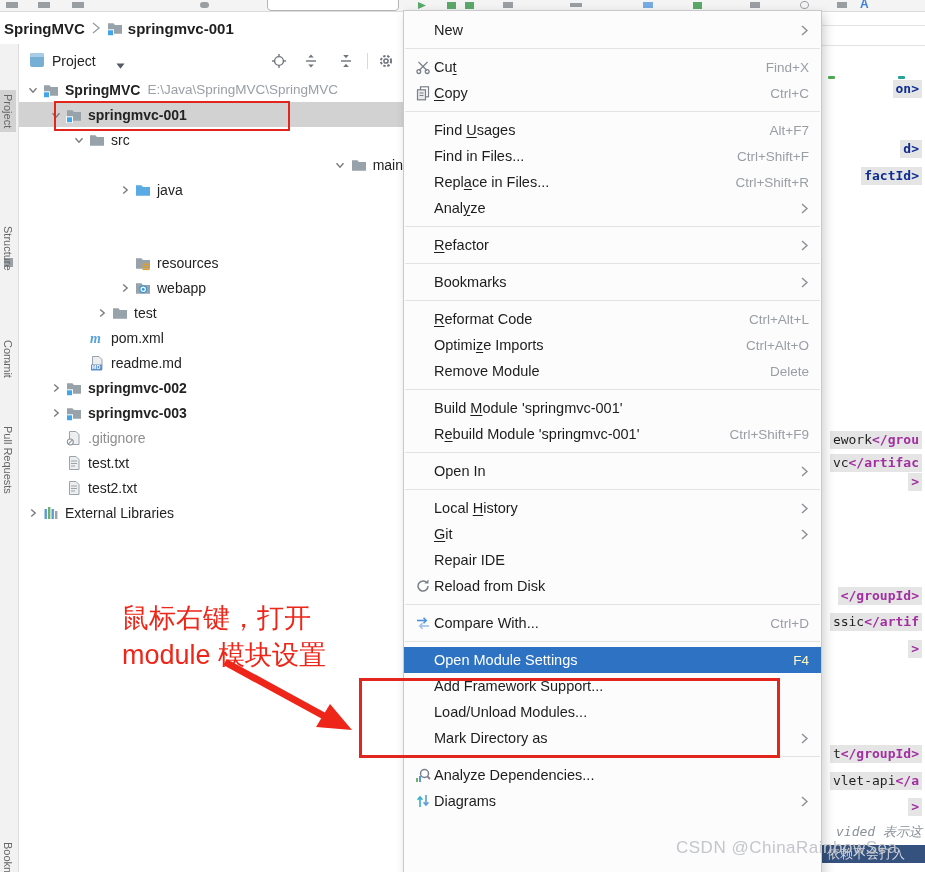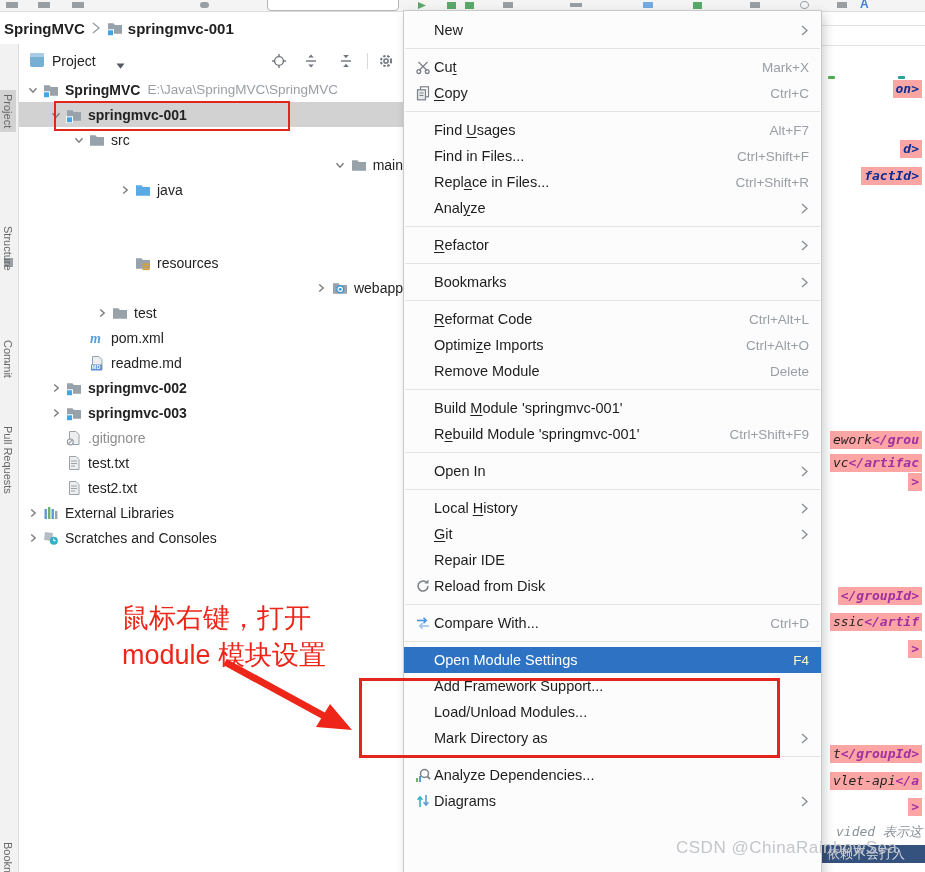--- a/index.html
+++ b/index.html
@@ -58,21 +58,21 @@
   .mi-sub{margin-left:auto;display:flex;align-items:center;}
   .menu-item.selected{background:#2e72c4;color:#fff;}
   .menu-item.selected .mi-short{color:#fef9c3;}
   .menu-sep{height:1px;background:#e3e3e3;margin:5px 1px;}
   .ul{text-decoration:underline;text-underline-offset:2px;}
 
   
   .editor{position:absolute;left:822px;top:12px;width:103px;height:860px;background:#fff;z-index:5;
           font-family:"DejaVu Sans Mono","Liberation Mono",monospace;}
   .ed-line{position:absolute;right:3px;height:18px;line-height:18px;font-size:13px;white-space:pre;}
-  .ed-line.hl{background:#fca5a5;padding:0 3px;font-style:italic;}
+  .ed-line.hl{background:#e5e5e5;padding:0 3px;}
   .ed-line.sel{left:0;right:0;background:#35517e;padding:0 0 0 5px;}
   .ed-rule{position:absolute;left:0;width:103px;height:1px;background:#e3e3e3;}
   .ed-mark{position:absolute;height:3px;width:7px;border-radius:1px;}
 
   
   .wm{position:absolute;left:676px;top:838px;font-size:17px;color:#c3c6ca;z-index:60;letter-spacing:.5px;}
   .redbox{position:absolute;border:2px solid #e3261d;z-index:70;pointer-events:none;}
   .redbox.thick{border-width:3px;}
   .note{position:absolute;left:122px;top:600px;font-size:27px;line-height:37px;color:#ee2619;z-index:70;}
   .arrow-svg{position:absolute;left:0;top:0;z-index:68;pointer-events:none;}
@@ -245,21 +245,21 @@
               <path fill="#98a2ab" d="M1 3.2h5.4l1.5 1.9H15v8.7H1z"></path>
               <g fill="#d8a038">
                 <rect x="7.5" y="8.4" width="7" height="1.7"></rect>
                 <rect x="7.5" y="10.9" width="7" height="1.7"></rect>
                 <rect x="7.5" y="13.4" width="7" height="1.7"></rect>
               </g>
             </svg>
           </span>
           <span class="tr-label">resources</span>
         </div>
-        <div class="tree-row" style="padding-left: 95px; justify-content: flex-end;">
+        <div class="tree-row" style="padding-left: 95px;">
           <span class="tr-chev">
             <svg width="14" height="14" viewBox="0 0 16 16">
               <polyline points="6,4 10.5,8 6,12" fill="none" stroke="#7b7b7b" stroke-width="1.6"></polyline>
             </svg>
           </span>
           <span class="tr-ico">
             <svg width="16" height="16" viewBox="0 0 16 16">
               <path fill="#98a2ab" d="M1 3.2h5.4l1.5 1.9H15v8.7H1z"></path>
               <circle cx="8.2" cy="9.3" r="3.4" fill="#eef6fb" stroke="#3e96d2" stroke-width="1.2"></circle>
               <circle cx="8.2" cy="9.3" r="1.4" fill="#3e96d2"></circle>
@@ -375,38 +375,20 @@
           </span>
           <span class="tr-ico">
             <svg width="16" height="16" viewBox="0 0 16 16">
               <rect x="1.5" y="4" width="2.4" height="10" fill="#5b9bd5"></rect>
               <rect x="5" y="2" width="2.4" height="12" fill="#6fb06f"></rect>
               <rect x="8.5" y="4" width="2.4" height="10" fill="#5b9bd5"></rect>
               <rect x="12" y="6" width="2.4" height="8" fill="#9aa2aa"></rect>
             </svg>
           </span>
           <span class="tr-label">External Libraries</span>
-        </div>
-        <div class="tree-row" style="padding-left: 3px;">
-          <span class="tr-chev">
-            <svg width="14" height="14" viewBox="0 0 16 16">
-              <polyline points="6,4 10.5,8 6,12" fill="none" stroke="#7b7b7b" stroke-width="1.6"></polyline>
-            </svg>
-          </span>
-          <span class="tr-ico">
-            <svg width="16" height="16" viewBox="0 0 16 16">
-              <path d="M2 2l8 1-1 8-8-1z" fill="#b6bcc2"></path>
-              <circle cx="10.8" cy="10.8" r="4" fill="#2fb0c7"></circle>
-              <g stroke="#fff" stroke-width="1.1">
-                <line x1="10.8" y1="10.8" x2="10.8" y2="8.6"></line>
-                <line x1="10.8" y1="10.8" x2="12.6" y2="10.8"></line>
-              </g>
-            </svg>
-          </span>
-          <span class="tr-label">Scratches and Consoles</span>
         </div>
       </div>
   </div>
 
   <div class="editor" id="editor">
     <div class="ed-rule" style="top:13px;"></div>
     <div class="ed-rule" style="top:33px;"></div>
     <div class="ed-mark" style="left:6px;top:64px;background:#4caf50;"></div>
     <div class="ed-mark" style="left:76px;top:64px;background:#26a69a;"></div>
   <div class="ed-line hl" style="top: 68px;"><span style="color: rgb(12, 45, 145); font-weight: bold;">on&gt;</span></div>
@@ -441,21 +423,21 @@
           <svg width="16" height="16" viewBox="0 0 16 16">
             <g stroke="#7a8087" fill="none" stroke-width="1.3">
               <line x1="3.5" y1="3" x2="12" y2="11.5"></line>
               <line x1="12.5" y1="3" x2="4" y2="11.5"></line>
               <circle cx="3.8" cy="12.6" r="1.9"></circle>
               <circle cx="12.2" cy="12.6" r="1.9"></circle>
             </g>
           </svg>
         </span>
         <span class="mi-label">Cu<span class="ul">t</span></span>
-        <span class="mi-short">Mark+X</span>
+        <span class="mi-short">Find+X</span>
       </div>
       <div class="menu-item">
         <span class="mi-ico">
           <svg width="16" height="16" viewBox="0 0 16 16">
             <rect x="5.5" y="1.8" width="8" height="10" fill="#fff" stroke="#7a8087" stroke-width="1.2"></rect>
             <rect x="2.5" y="4.8" width="8" height="10" fill="#e9e9e9" stroke="#7a8087" stroke-width="1.2"></rect>
             <g stroke="#7a8087">
               <line x1="4.5" y1="8" x2="8.5" y2="8"></line>
               <line x1="4.5" y1="10.5" x2="8.5" y2="10.5"></line>
             </g>

